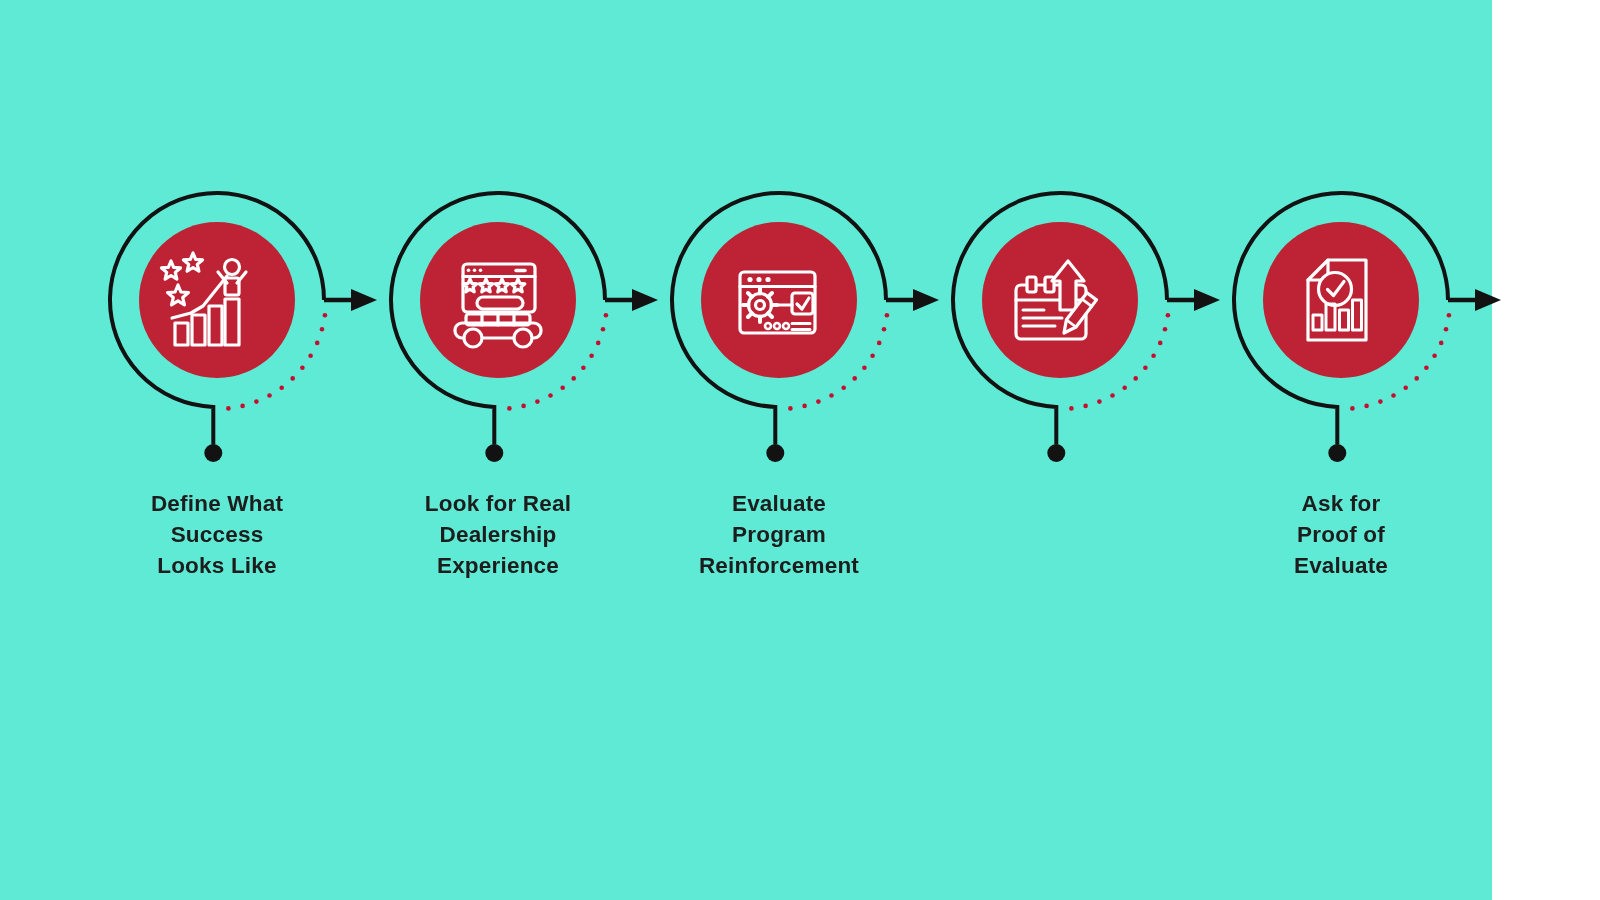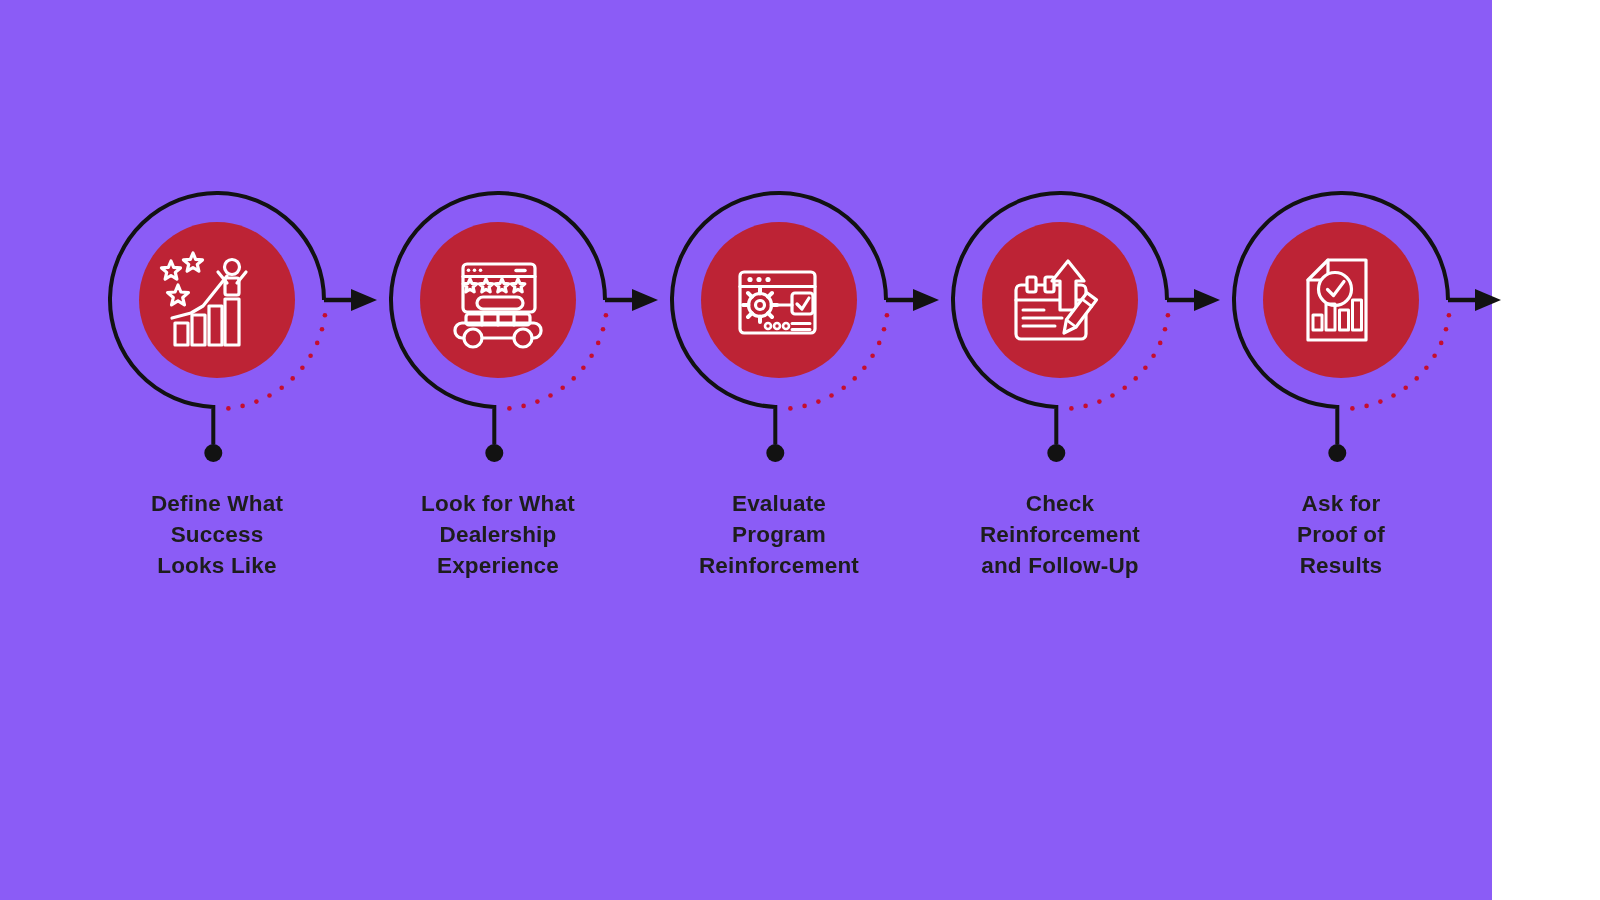--- a/index.html
+++ b/index.html
@@ -2,21 +2,21 @@
 <html><head>
 <meta charset="utf-8">
 <style>
   html, body { margin: 0; padding: 0; }
   body {
     width: 1600px; height: 900px;
     background: #ffffff;
     font-family: "Liberation Sans", sans-serif;
     overflow: hidden;
   }
-  .canvas { position: relative; width: 1492px; height: 900px; background: #8b5cf6; }
+  .canvas { position: relative; width: 1492px; height: 900px; background: #5eead4; }
   .step { position: absolute; top: 150px; width: 300px; height: 440px; }
   .step svg { display: block; position: absolute; top: 0; left: 0; }
   .step-label {
     position: absolute; top: 338px; left: 0; width: 300px;
     text-align: center;
     font-size: 22.5px; line-height: 31px; font-weight: 600;
     color: #1d1d1d;
     white-space: pre-line;
     letter-spacing: 0.2px;
   }
@@ -107,21 +107,21 @@
         <use href="#star5" transform="translate(154,136) scale(0.72)" stroke-width="4.4"></use>
         <use href="#star5" transform="translate(170,136) scale(0.72)" stroke-width="4.4"></use>
         <rect x="129" y="147" width="46" height="12" rx="6"></rect>
         <rect x="118" y="164" width="64" height="11" rx="3"></rect>
         <path d="M 134 164 V 175 M 150 164 V 175 M 166 164 V 175"></path>
         <rect x="107" y="173" width="86" height="15" rx="7"></rect>
         <circle cx="125" cy="188" r="9" fill="#BD2335"></circle>
         <circle cx="175" cy="188" r="9" fill="#BD2335"></circle>
       </g>
     </svg>
-    <div class="step-label">Look for What
+    <div class="step-label">Look for Real
 Dealership
 Experience</div>
   </div>
 
   <div class="step s3">
     <svg width="320" height="330" viewBox="0 0 320 330">
       <path d="M 257 150 A 107 107 0 1 0 146.3 256.9 L 146.3 294.5" fill="none" stroke="#121212" stroke-width="4"></path>
       <circle cx="146.3" cy="303" r="9" fill="#121212"></circle>
       <g fill="#121212" stroke="#121212">
         <path d="M 257 150 H 284" stroke-width="4.5" fill="none"></path>
@@ -196,23 +196,20 @@
         <rect x="106" y="135" width="70" height="54" rx="5"></rect>
         <path d="M 106 150 H 176"></path>
         <path d="M 113 160 H 134 M 113 168 H 152 M 113 176 H 145" stroke-width="3"></path>
         <rect x="117" y="127" width="9" height="15" rx="2" fill="#BD2335"></rect>
         <rect x="135" y="127" width="9" height="15" rx="2" fill="#BD2335"></rect>
         <path d="M 150 160 L 150 131 L 142 131 L 158 111 L 174 131 L 166 131 L 166 160 Z" fill="#BD2335"></path>
         <path d="M 154 183 L 156.4 169.8 L 176.9 142.7 L 186.5 149.9 L 166 177 Z" fill="#BD2335"></path>
         <path d="M 156.4 169.8 L 166 177 M 172.1 149.1 L 181.7 156.3" stroke-width="2.8"></path>
       </g>
     </svg>
-    <div class="step-label">Check
-Reinforcement
-and Follow-Up</div>
   </div>
 
   <div class="step s5">
     <svg width="320" height="330" viewBox="0 0 320 330">
       <path d="M 257 150 A 107 107 0 1 0 146.3 256.9 L 146.3 294.5" fill="none" stroke="#121212" stroke-width="4"></path>
       <circle cx="146.3" cy="303" r="9" fill="#121212"></circle>
       <g fill="#121212" stroke="#121212">
         <path d="M 257 150 H 284" stroke-width="4.5" fill="none"></path>
         <polygon points="284,139 310,150 284,161" stroke="none"></polygon>
       </g>
@@ -238,16 +235,16 @@
         <g stroke-width="3">
           <rect x="122" y="165" width="9" height="15"></rect>
           <rect x="135" y="154" width="9" height="26"></rect>
           <rect x="148.5" y="160" width="9" height="20"></rect>
           <rect x="161.5" y="150" width="9" height="30"></rect>
         </g>
       </g>
     </svg>
     <div class="step-label">Ask for
 Proof of
-Results</div>
+Evaluate</div>
   </div>
 
 </div>
 
 </body></html>

